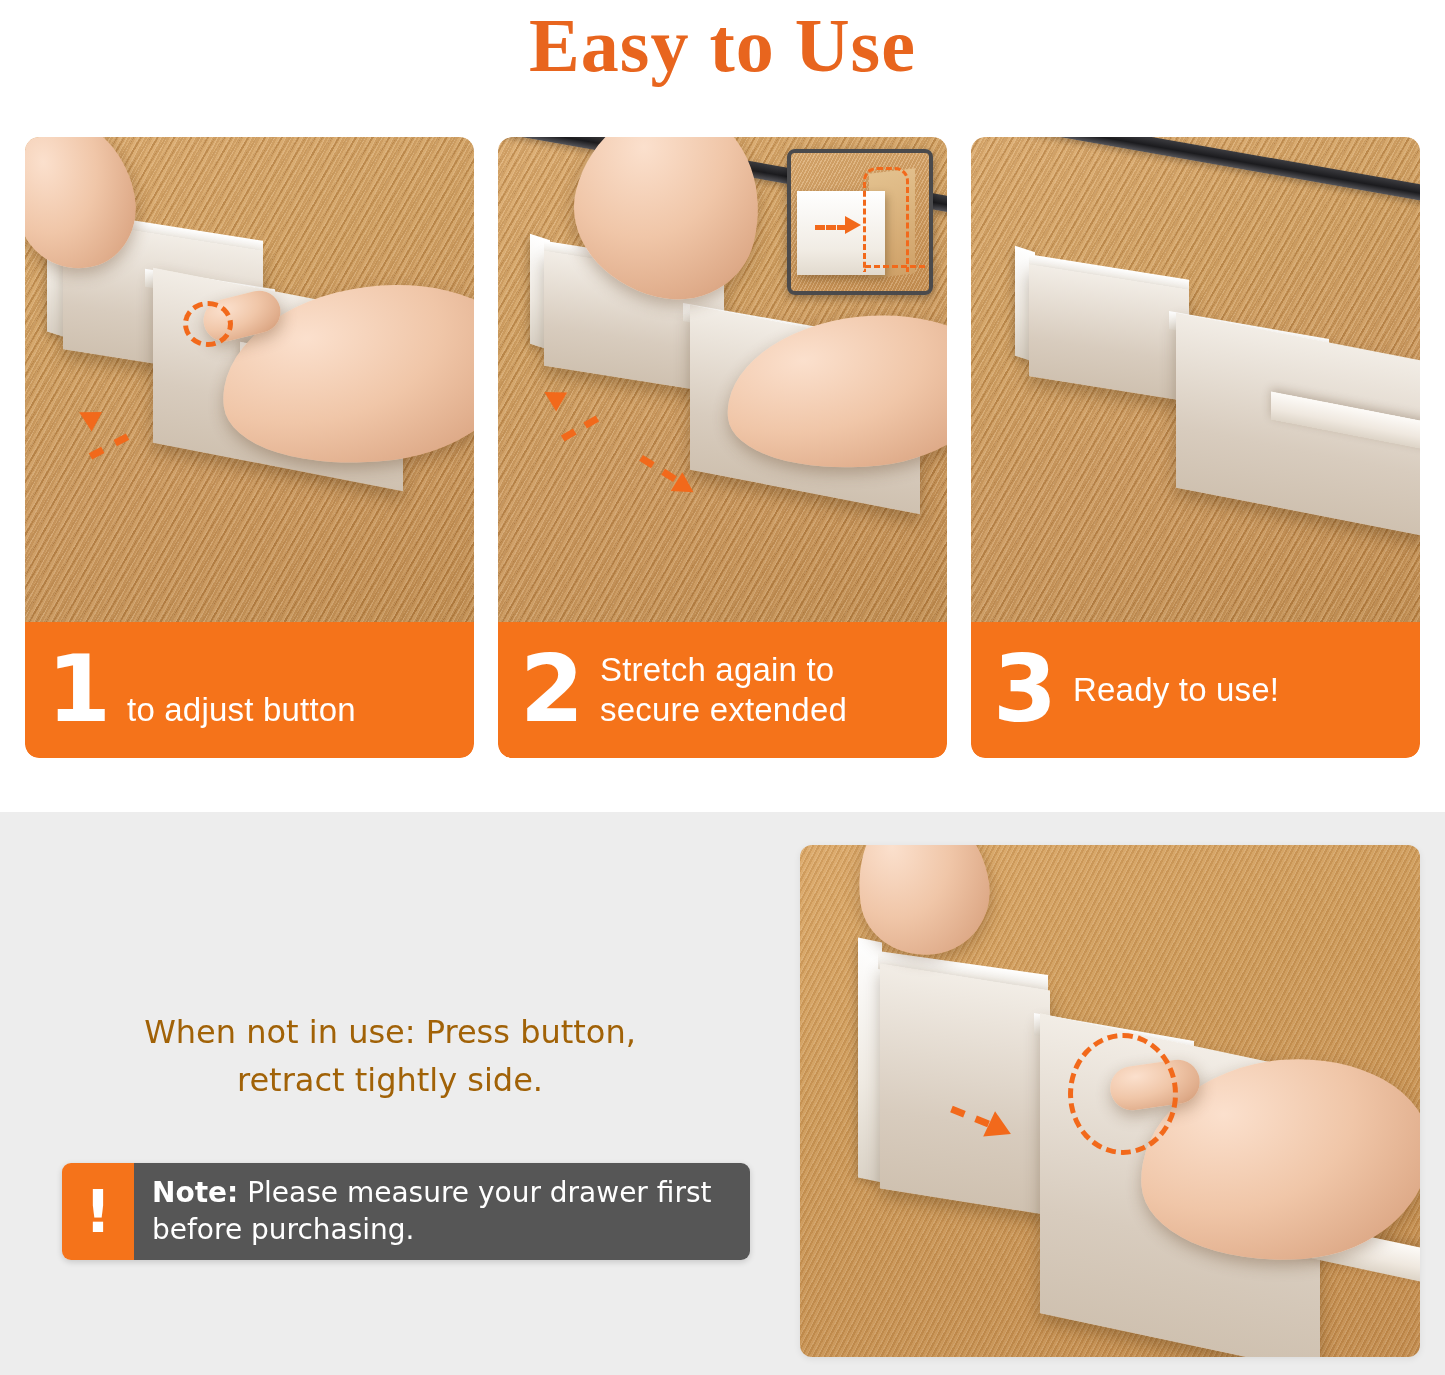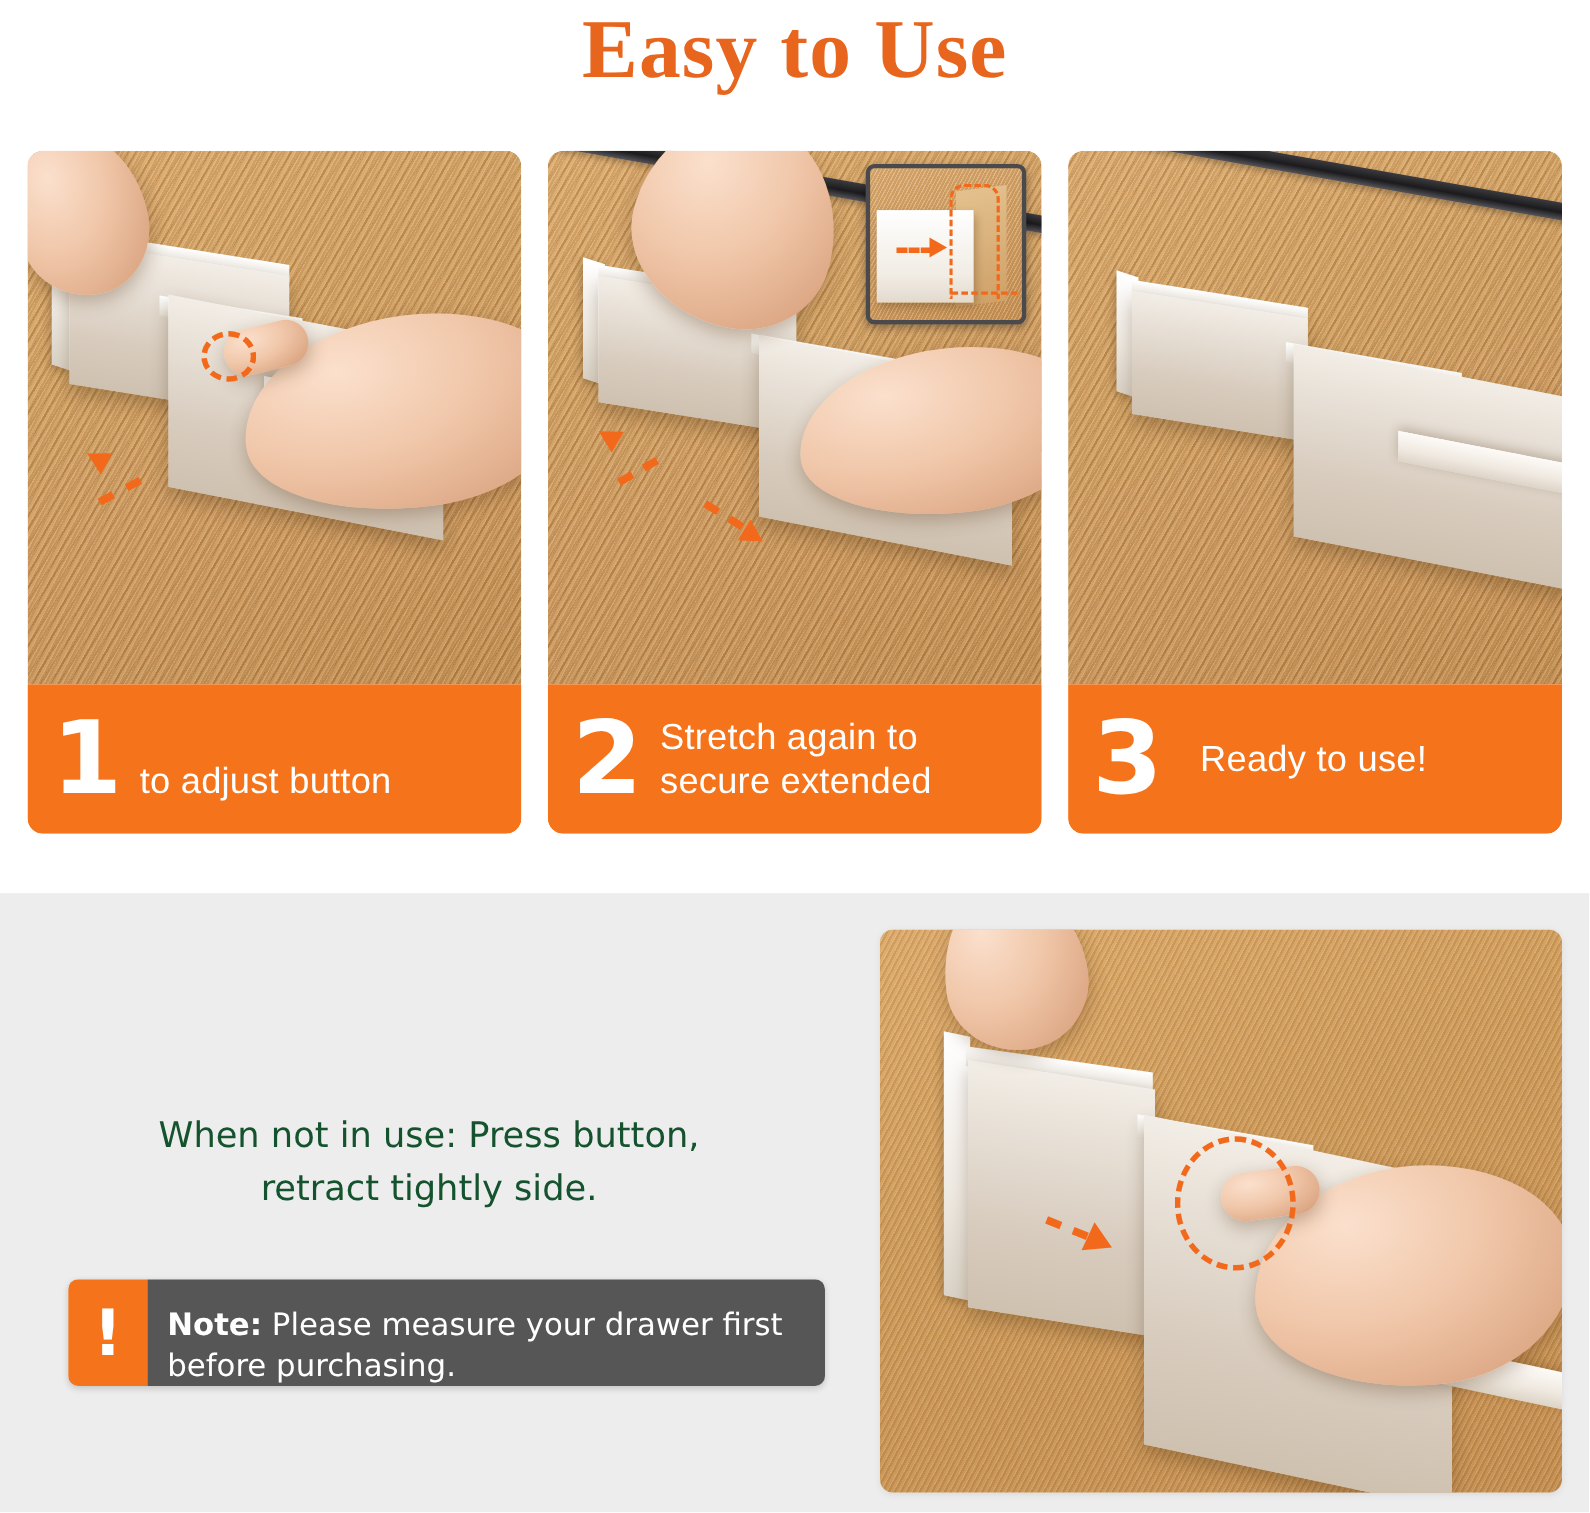--- a/index.html
+++ b/index.html
@@ -172,37 +172,37 @@
     flex:0 0 auto;
     font-family:"DejaVu Sans", sans-serif;
     letter-spacing:-2px;
   }
   .step-text{
     font-size:33px;
     line-height:1.22;
     font-weight:400;
     letter-spacing:.2px;
   }
-  .caption.single .step-text{ font-size:33px;margin-left:18px; }
+  .caption.single .step-text{ font-size:33px; }
 
   
   .bottom-section{
     position:absolute; left:0; top:812px; width:1445px; height:563px;
     background:#EDEDED;
   }
   .removal-title{
     position:absolute; left:120px; top:96px;
     font-size:55px; font-weight:700; color:#F4671F;
     letter-spacing:-.5px;
     font-family:"DejaVu Sans", sans-serif;
   }
   .removal-desc{
     position:absolute; left:60px; top:196px; width:660px;
     text-align:center;
-    font-size:32px; line-height:1.5; color:#14532d;
+    font-size:32px; line-height:1.5; color:#a16207;
     font-family:"DejaVu Sans", sans-serif;
   }
 
   .note-box{
     position:absolute; left:62px; top:1163px;
     width:688px; height:97px;
     display:flex; align-items:stretch;
     border-radius:9px; overflow:hidden;
     box-shadow:0 2px 6px rgba(0,0,0,.16);
   }
@@ -211,21 +211,21 @@
     background:#F5731A;
     display:flex; align-items:center; justify-content:center;
     color:#fff; font-size:58px; font-weight:700;
     line-height:1;
     font-family:"DejaVu Sans", sans-serif;
   }
   .note-body{
     flex:1;
     background:#565656;
     color:#FFFFFF;
-    display:flex; align-items:flex-end;
+    display:flex; align-items:center;
     padding:0 14px 0 18px;
     font-size:28px; line-height:1.3;
     font-family:"DejaVu Sans", sans-serif;
   }
   .note-body b{ font-weight:700; }
 
   .removal-photo{
     position:absolute; left:800px; top:845px;
     width:620px; height:512px;
     border-radius:12px;

